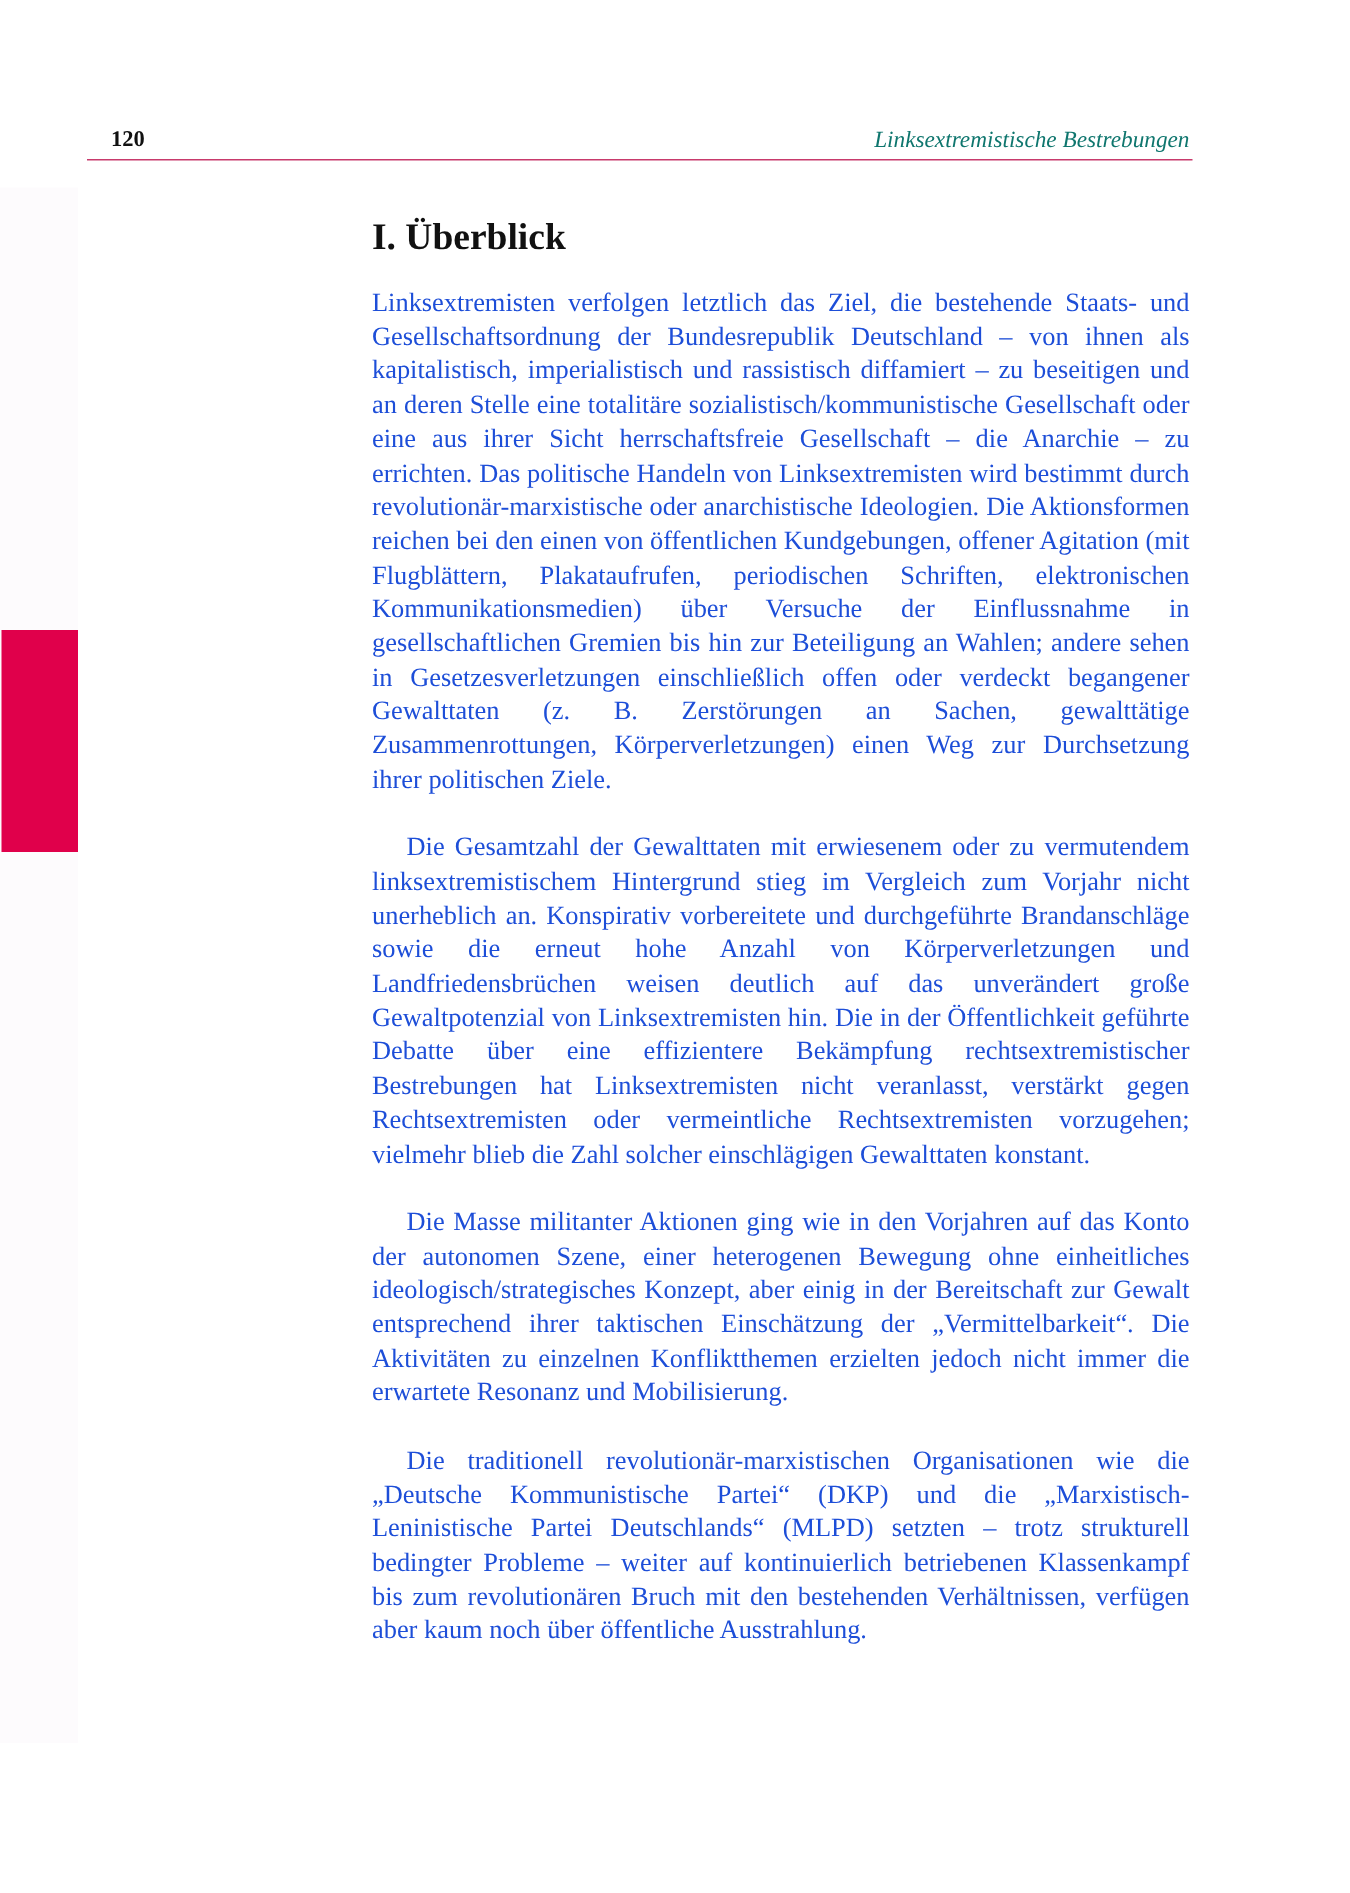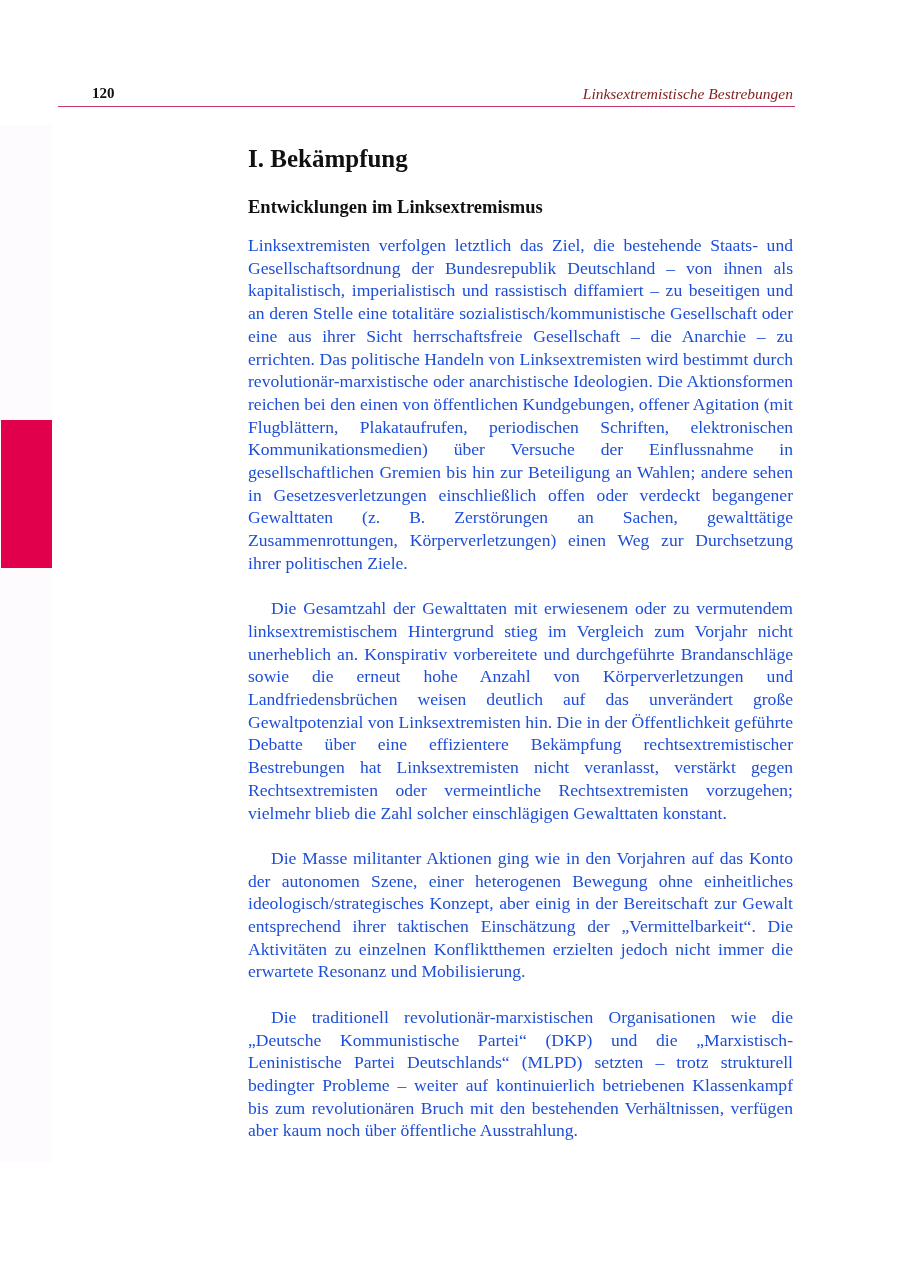--- a/index.html
+++ b/index.html
@@ -34,35 +34,35 @@
     .header {
       position: absolute;
       left: 58px;
       top: 84px;
       width: 737px;
       height: 22px;
       border-bottom: 1.5px solid #c83a6c;
     }
     .page-number {
       position: absolute;
-      left: 34px;
+      left: 16px;
       top: 1px;
       font-family: "Liberation Serif", "DejaVu Serif", serif;
       font-weight: bold;
       font-size: 15px;
       color: #111;
     }
     .running-title {
       position: absolute;
       right: 2px;
       top: 1px;
       font-family: "Liberation Serif", "DejaVu Serif", serif;
       font-style: italic;
       font-size: 15.5px;
-      color: #7f1d1d;
+      color: #0f766e;
     }
     .content {
       position: absolute;
       left: 248px;
       top: 142px;
       width: 545px;
     }
     .chapter-title {
       font-family: "Liberation Serif", "DejaVu Serif", serif;
       font-weight: bold;
@@ -101,19 +101,18 @@
 
 <div class="side-strip"></div>
 <div class="side-tab"></div>
 
 <div class="header">
   <span class="page-number">120</span>
   <span class="running-title">Linksextremistische Bestrebungen</span>
 </div>
 
 <main class="content">
-  <h1 class="chapter-title">I. Bekämpfung</h1>
-  <h2 class="section-title">Entwicklungen im Linksextremismus</h2>
+  <h1 class="chapter-title">I. Überblick</h1>
   <p class="para first">Linksextremisten verfolgen letztlich das Ziel, die bestehende Staats- und Gesellschaftsordnung der Bundesrepublik Deutschland – von ihnen als kapitalistisch, imperialistisch und rassistisch diffamiert – zu beseitigen und an deren Stelle eine totalitäre sozialistisch/kommunistische Gesellschaft oder eine aus ihrer Sicht herrschaftsfreie Gesellschaft – die Anarchie – zu errichten. Das politische Handeln von Linksextremisten wird bestimmt durch revolutionär-marxistische oder anarchistische Ideologien. Die Aktionsformen reichen bei den einen von öffentlichen Kundgebungen, offener Agitation (mit Flugblättern, Plakataufrufen, periodischen Schriften, elektronischen Kommunikationsmedien) über Versuche der Einflussnahme in gesellschaftlichen Gremien bis hin zur Beteiligung an Wahlen; andere sehen in Gesetzesverletzungen einschließlich offen oder verdeckt begangener Gewalttaten (z. B. Zerstörungen an Sachen, gewalttätige Zusammenrottungen, Körperverletzungen) einen Weg zur Durchsetzung ihrer politischen Ziele.</p>
   <p class="para indent">Die Gesamtzahl der Gewalttaten mit erwiesenem oder zu vermutendem linksextremistischem Hintergrund stieg im Vergleich zum Vorjahr nicht unerheblich an. Konspirativ vorbereitete und durchgeführte Brandanschläge sowie die erneut hohe Anzahl von Körperverletzungen und Landfriedensbrüchen weisen deutlich auf das unverändert große Gewaltpotenzial von Linksextremisten hin. Die in der Öffentlichkeit geführte Debatte über eine effizientere Bekämpfung rechtsextremistischer Bestrebungen hat Linksextremisten nicht veranlasst, verstärkt gegen Rechtsextremisten oder vermeintliche Rechtsextremisten vorzugehen; vielmehr blieb die Zahl solcher einschlägigen Gewalttaten konstant.</p>
   <p class="para indent">Die Masse militanter Aktionen ging wie in den Vorjahren auf das Konto der autonomen Szene, einer heterogenen Bewegung ohne einheitliches ideologisch/strategisches Konzept, aber einig in der Bereitschaft zur Gewalt entsprechend ihrer taktischen Einschätzung der „Vermittelbarkeit“. Die Aktivitäten zu einzelnen Konfliktthemen erzielten jedoch nicht immer die erwartete Resonanz und Mobilisierung.</p>
   <p class="para indent">Die traditionell revolutionär-marxistischen Organisationen wie die „Deutsche Kommunistische Partei“ (DKP) und die „Marxistisch-Leninistische Partei Deutschlands“ (MLPD) setzten – trotz strukturell bedingter Probleme – weiter auf kontinuierlich betriebenen Klassenkampf bis zum revolutionären Bruch mit den bestehenden Verhältnissen, verfügen aber kaum noch über öffentliche Ausstrahlung.</p>
 </main>
 
 </body></html>

